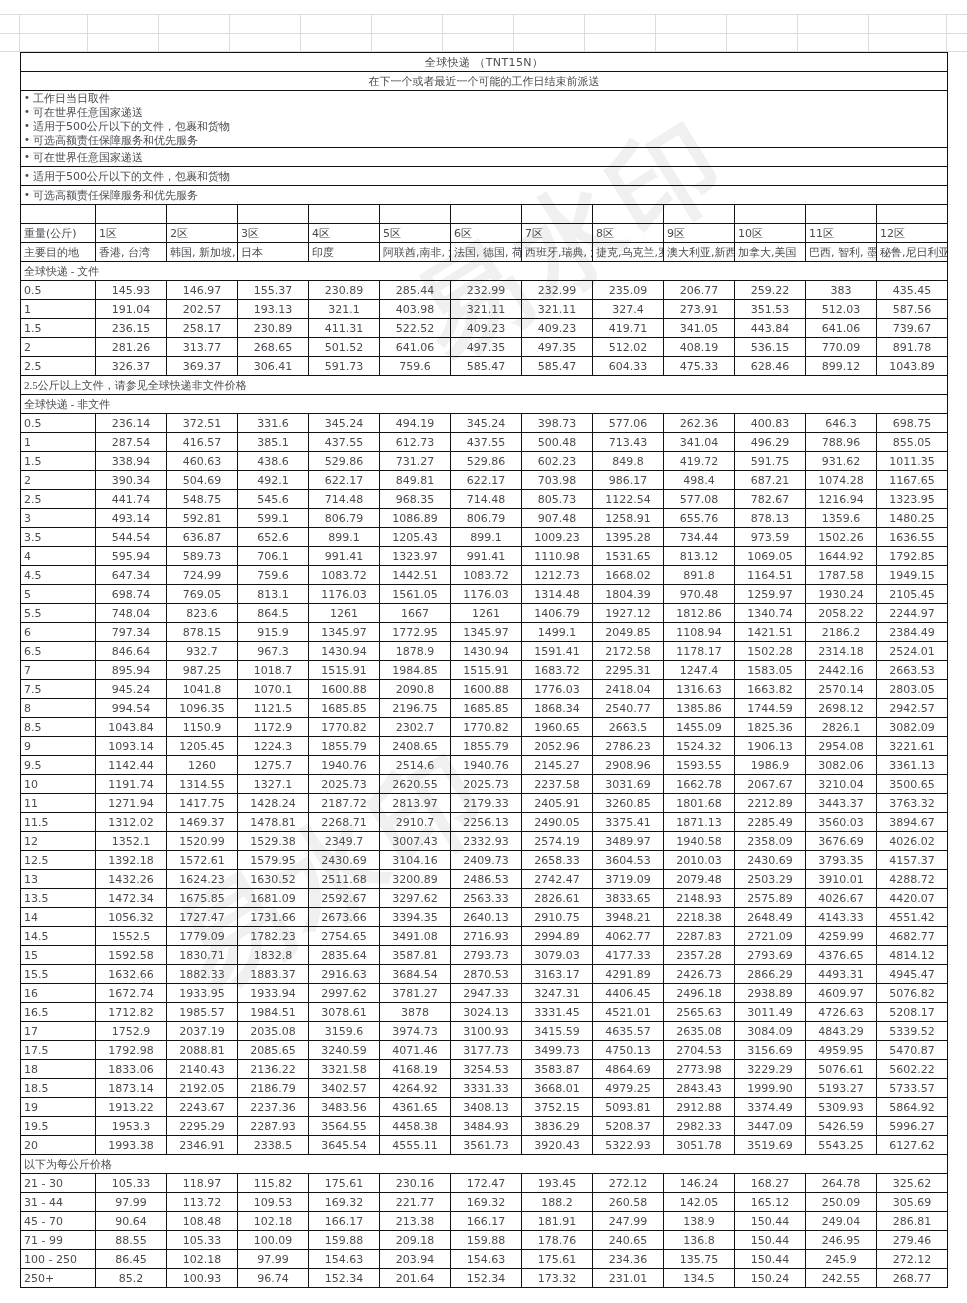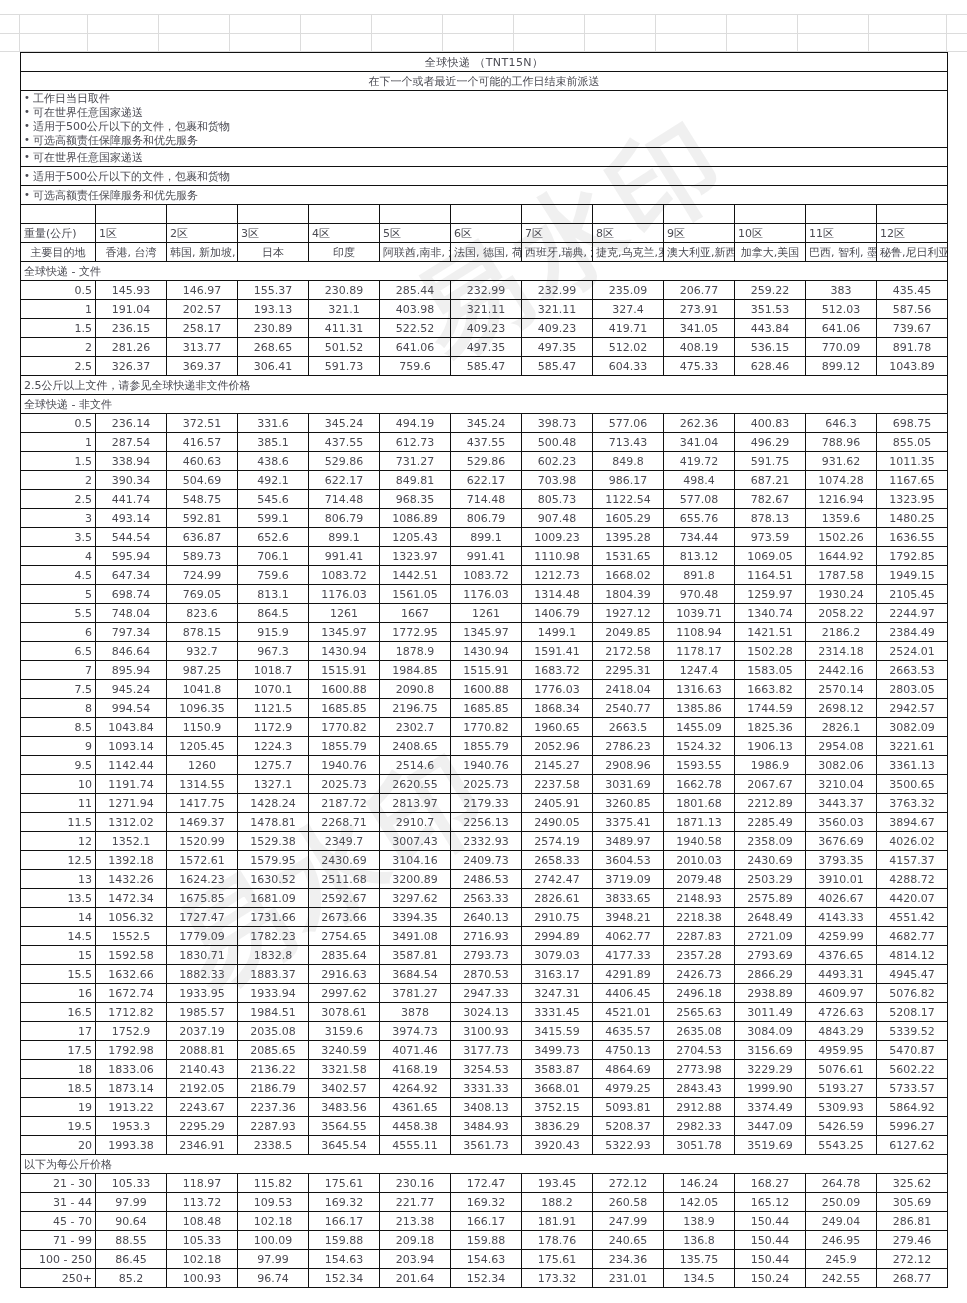--- a/index.html
+++ b/index.html
@@ -101,41 +101,41 @@
     font-size:10px;
     vertical-align:1px;
   }
   td.spacer{height:17px;}
   td.zone{
     text-align:left;
     height:19px;
     font-size:11.5px;
   }
   td.destlabel{
-    text-align:center;
     font-size:11.5px;
     line-height:14px;
     height:46px;
     white-space:normal;
     padding:1px 2px;
     margin-left:8px;
   }
   td.section{
     text-align:left;
     padding-left:5px;
     font-size:11.5px;
     height:19px;
+    font-family:Liberation Serif, serif;
   }
   td.num{
     text-align:center;
     font-size:11.5px;
     height:19px;
   }
   td.wt{
-    text-align:right;
+    text-align:left;
     font-size:11.5px;
     height:19px;
   }
   
   col.c0{width:75px;}
   col.cz{width:71px;}
 </style>
 </head>
 <body>
 
@@ -411,21 +411,21 @@
         </tr>
         <tr>
           <td class="wt">3</td>
           <td class="num">493.14</td>
           <td class="num">592.81</td>
           <td class="num">599.1</td>
           <td class="num">806.79</td>
           <td class="num">1086.89</td>
           <td class="num">806.79</td>
           <td class="num">907.48</td>
-          <td class="num">1605.29</td>
+          <td class="num">1258.91</td>
           <td class="num">655.76</td>
           <td class="num">878.13</td>
           <td class="num">1359.6</td>
           <td class="num">1480.25</td>
         </tr>
         <tr>
           <td class="wt">3.5</td>
           <td class="num">544.54</td>
           <td class="num">636.87</td>
           <td class="num">652.6</td>
@@ -487,21 +487,21 @@
         <tr>
           <td class="wt">5.5</td>
           <td class="num">748.04</td>
           <td class="num">823.6</td>
           <td class="num">864.5</td>
           <td class="num">1261</td>
           <td class="num">1667</td>
           <td class="num">1261</td>
           <td class="num">1406.79</td>
           <td class="num">1927.12</td>
-          <td class="num">1039.71</td>
+          <td class="num">1812.86</td>
           <td class="num">1340.74</td>
           <td class="num">2058.22</td>
           <td class="num">2244.97</td>
         </tr>
         <tr>
           <td class="wt">6</td>
           <td class="num">797.34</td>
           <td class="num">878.15</td>
           <td class="num">915.9</td>
           <td class="num">1345.97</td>

